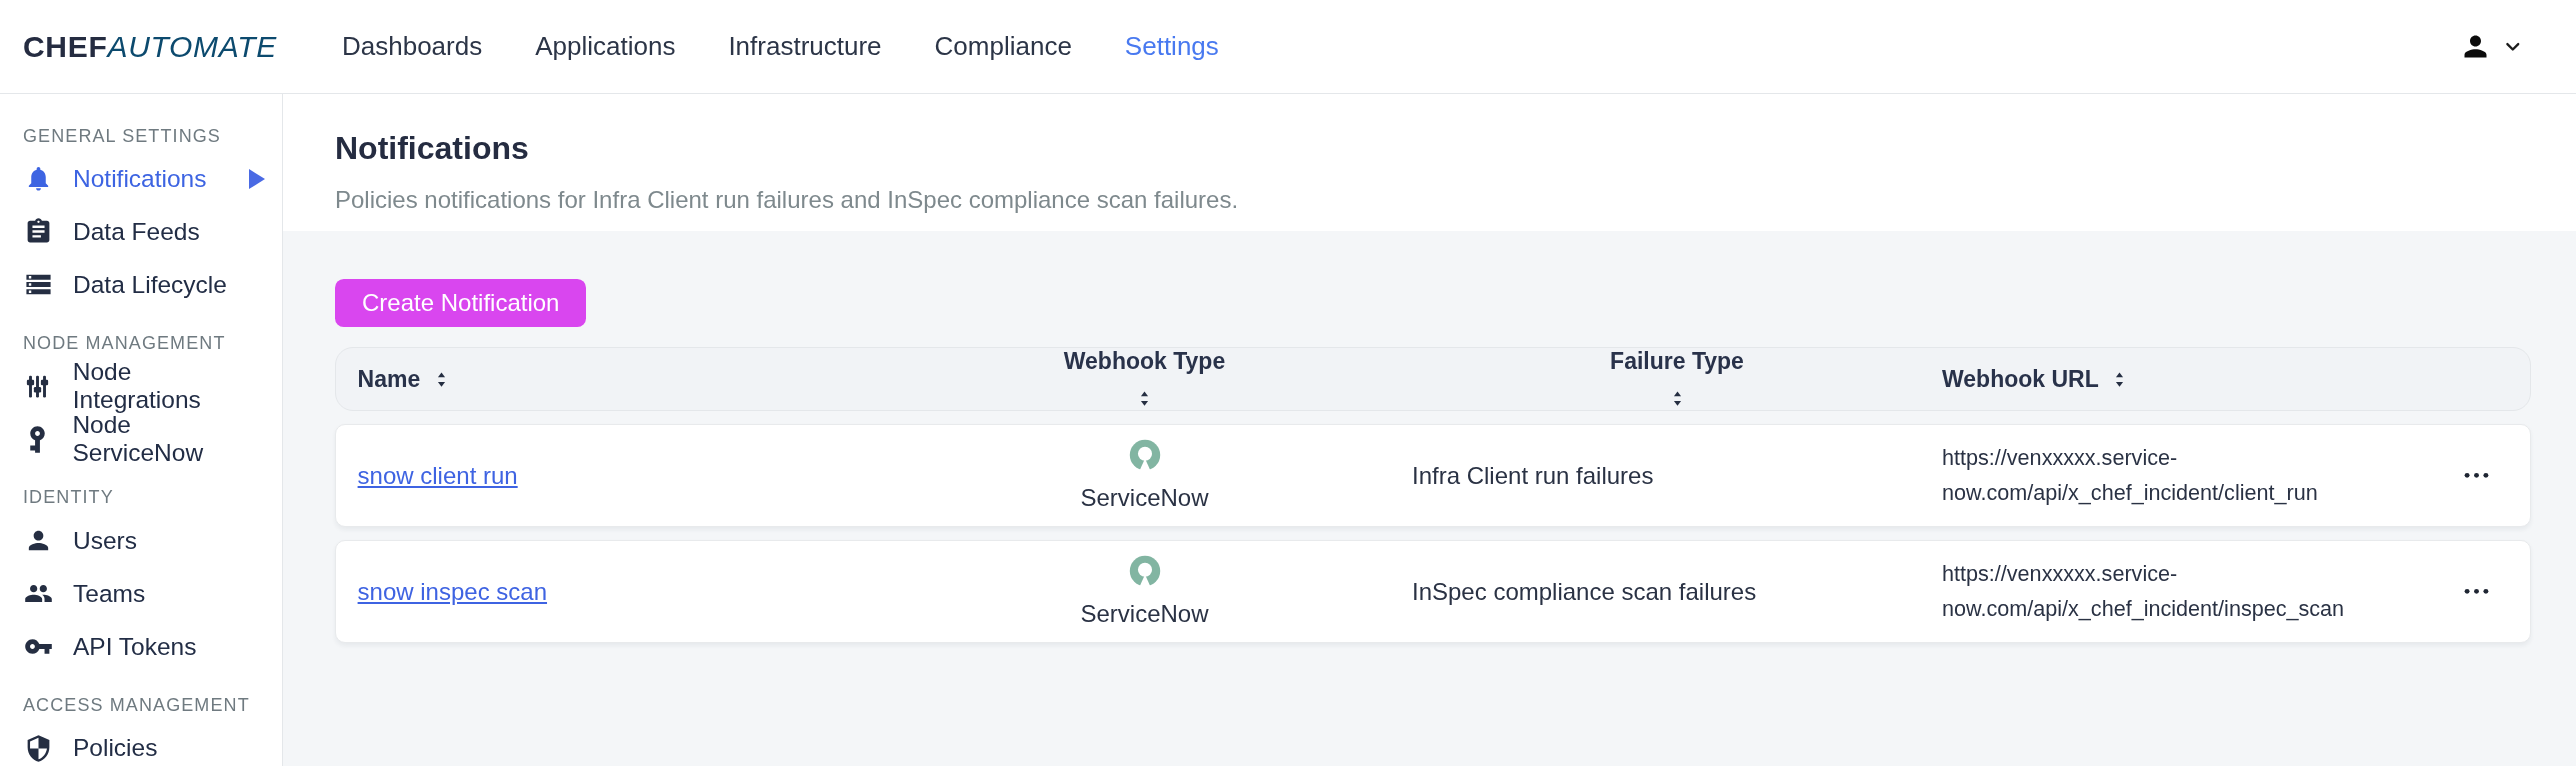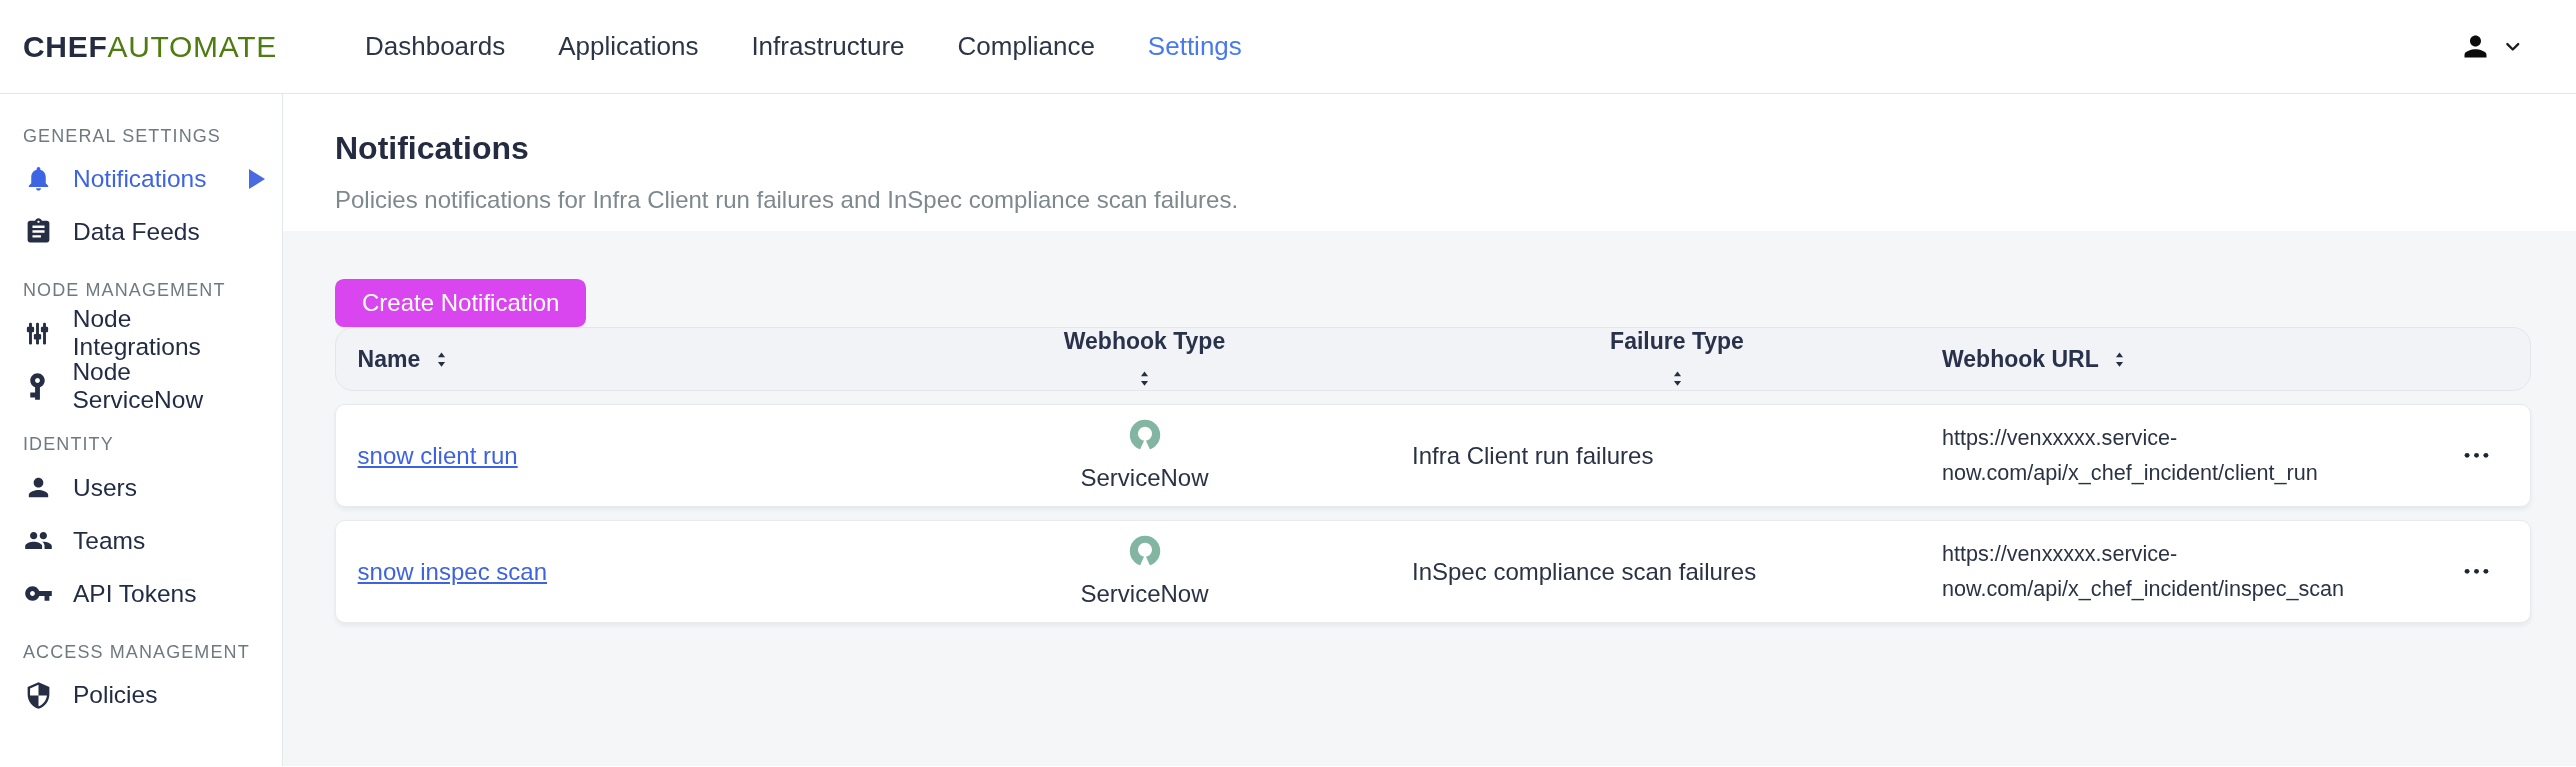--- a/index.html
+++ b/index.html
@@ -4,22 +4,22 @@
 <style>
   * { margin:0; padding:0; box-sizing:border-box; }
   html,body { width:2576px; height:767px; overflow:hidden; background:#fff;
     font-family:"Liberation Sans", sans-serif; color:#252e42; }
 
   
   .topbar { height:94px; background:#fff; border-bottom:1.4px solid #e4e7ea;
     display:flex; align-items:center; padding:0 52px 0 23px; }
   .logo { font-size:30px; letter-spacing:0.7px; cursor:pointer; white-space:nowrap; }
   .logo-chef { font-weight:800; color:#252c41;margin-top:48px; }
-  .logo-automate { font-weight:400; color:#4d7c0f; }
-  nav.primary { display:flex; align-items:center; margin-left:88px; gap:53px; }
+  .logo-automate { font-weight:400; color:#0c4a6e;font-style:italic; }
+  nav.primary { display:flex; align-items:center; margin-left:65px; gap:53px; }
   .nav-link { font-size:26px; color:#2c3547; text-decoration:none; cursor:pointer; }
   .nav-link.active { color:#4879f0; }
   .user-menu { margin-left:auto; display:flex; align-items:center; gap:10px; cursor:pointer; }
   .user-menu svg { display:block; }
 
   
   .shell { display:flex; height:672px; }
 
   
   aside { width:283px; min-width:283px; background:#fff; border-right:1.4px solid #e4e7ea;
@@ -42,21 +42,21 @@
   .page-head h1 { font-size:32px; font-weight:700; color:#252c41; }
   .page-head .subtitle { font-size:24px; color:#7e898d; margin-top:19px; }
 
   .content { flex:1; background:#f4f6f8; padding:48px 45px 0 52px; }
 
   .create-btn { display:inline-block; height:48px; padding:0 27px; border:none;
     background:#d946ef; color:#fff; font-size:24px; border-radius:8.7px;
     font-family:"Liberation Sans", sans-serif; cursor:pointer; }
 
   
-  .table-head { height:64px; background:#f1f3f6;
+  .table-head { margin-top:20px; height:64px; background:#f1f3f6;
     border:1.4px solid #e4e7ea; border-radius:18px; display:flex; align-items:center; }
   .th { display:flex; align-items:center; gap:11.5px; font-size:23px; font-weight:700;
     color:#29324a; cursor:pointer; }
   .sort-icon svg { width:19px; height:23px; fill:#252e42; display:block; }
 
   .col-name    { width:541px; padding-left:21.6px; }
   .col-type    { width:535px;flex-direction:column; }
   .col-failure { width:530px;flex-direction:column; }
   .col-url     { width:462px; }
   .col-actions { flex:1; display:flex; justify-content:flex-end; padding-right:32px; }
@@ -120,20 +120,28 @@
 
       <div class="side-item">
         <span class="side-icon">
           <svg viewBox="0 0 24 24">
               <path d="M19 3h-4.18C14.4 1.84 13.3 1 12 1c-1.3 0-2.4.84-2.82 2H5c-1.1 0-2 .9-2 2v14c0 1.1.9 2 2 2h14c1.1 0 2-.9 2-2V5c0-1.1-.9-2-2-2zm-7 0c.55 0 1 .45 1 1s-.45 1-1 1-1-.45-1-1 .45-1 1-1zm2 14H7v-2h7v2zm3-4H7v-2h10v2zm0-4H7V7h10v2z"></path>
             </svg>
         </span>
         <span class="side-label">Data Feeds</span>
       </div>
 
+      <div class="side-item">
+        <span class="side-icon">
+          <svg viewBox="0 0 24 24">
+              <path d="M2 20h20v-4H2v4zm2-3h2v2H4v-2zM2 4v4h20V4H2zm4 3H4V5h2v2zm-4 7h20v-4H2v4zm2-3h2v2H4v-2z"></path>
+            </svg>
+        </span>
+        <span class="side-label">Data Lifecycle</span>
+      </div>
 
       <div class="side-heading">NODE MANAGEMENT</div>
 
       <div class="side-item">
         <span class="side-icon">
           <svg viewBox="0 0 24 24">
             <rect x="5" y="3" width="2.4" height="18" rx="1"></rect>
               <rect x="3.2" y="6.5" width="6" height="4.4" rx="1"></rect>
             <rect x="10.8" y="3" width="2.4" height="18" rx="1"></rect>
               <rect x="9" y="12.5" width="6" height="4.4" rx="1"></rect>

